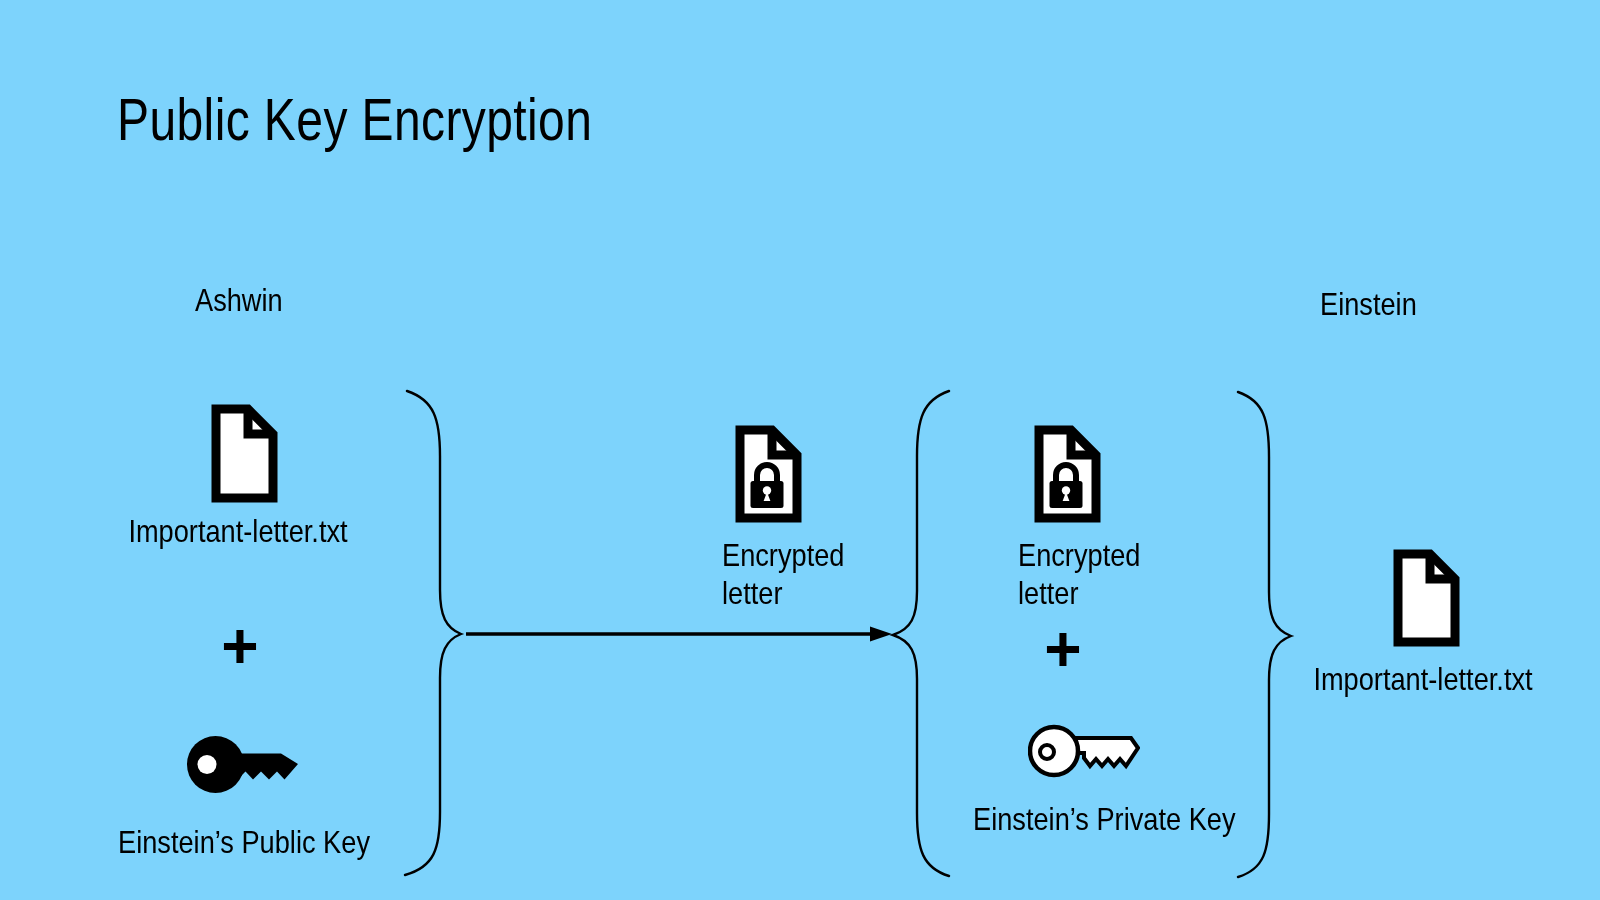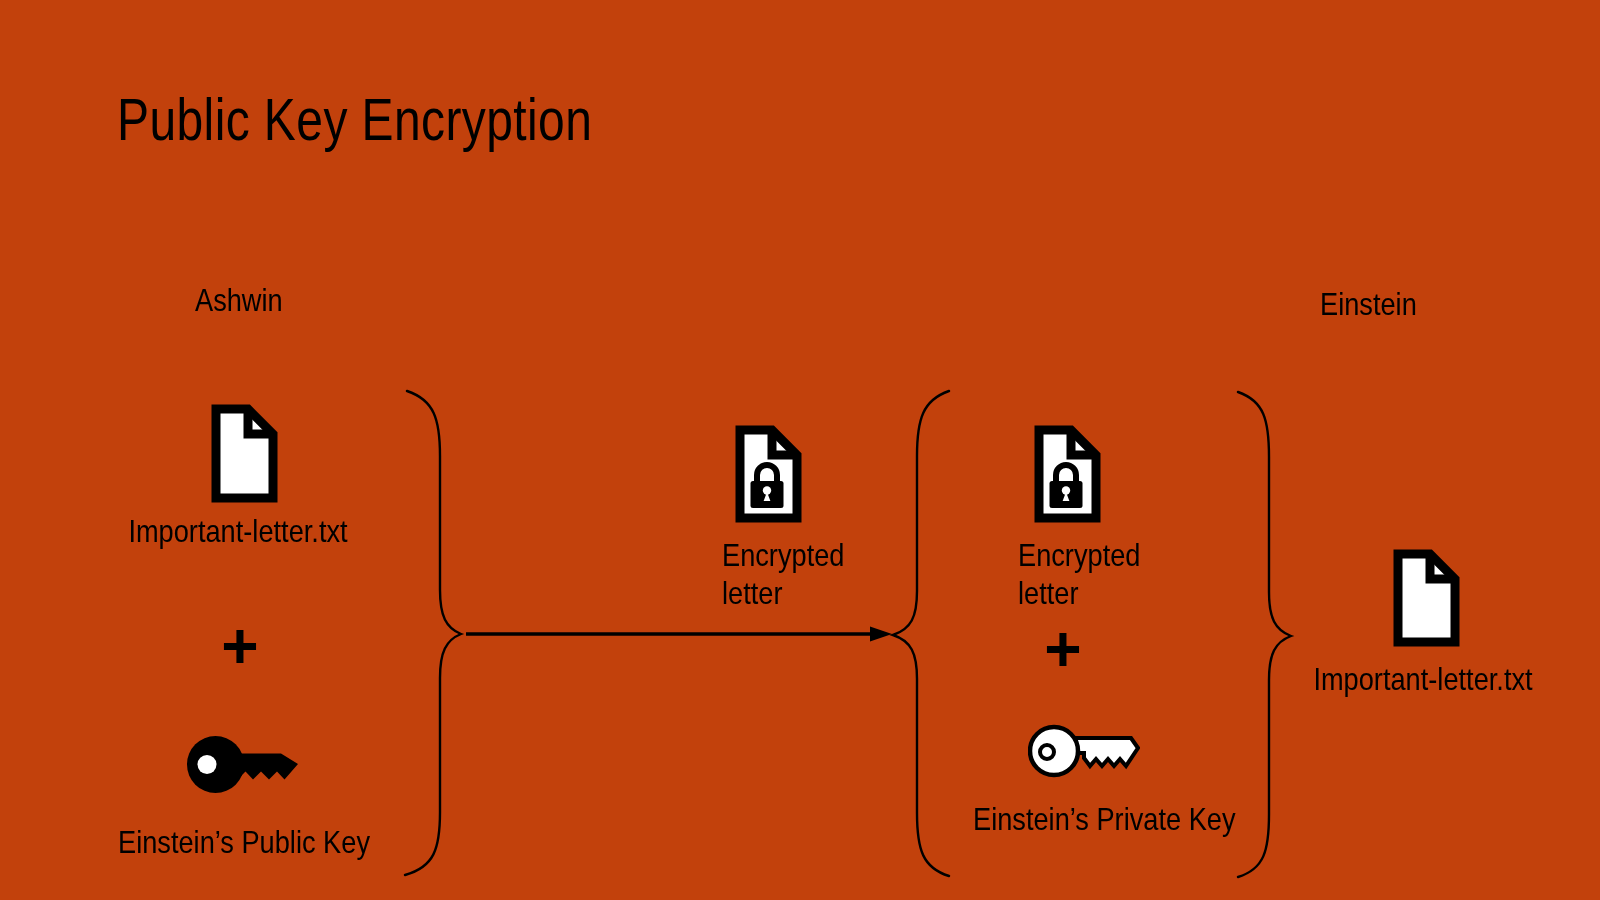--- a/index.html
+++ b/index.html
@@ -1,16 +1,16 @@
 <!DOCTYPE html>
 <html><head>
 <meta charset="utf-8">
 <style>
   html,body{margin:0;padding:0;background:#fff;}
-  #slide{position:relative;width:1600px;height:900px;background:#c2410c;overflow:hidden;
+  #slide{position:relative;width:1600px;height:900px;background:#7dd3fc;overflow:hidden;
          font-family:"Liberation Sans",sans-serif;color:#000;}
   .abs{position:absolute;}
   .label{position:absolute;font-size:32px;line-height:38px;color:#000;white-space:nowrap;
          transform:scaleX(0.85);}
   .tleft{transform-origin:left top;}
   .tcenter{transform-origin:center top;text-align:center;}
   .title{position:absolute;font-size:60px;line-height:72px;font-weight:400;letter-spacing:0.5px;
          white-space:nowrap;transform:scaleX(0.8);transform-origin:left top;}
   .plus{position:absolute;width:100px;text-align:center;font-size:64px;font-weight:bold;
         line-height:88px;}

